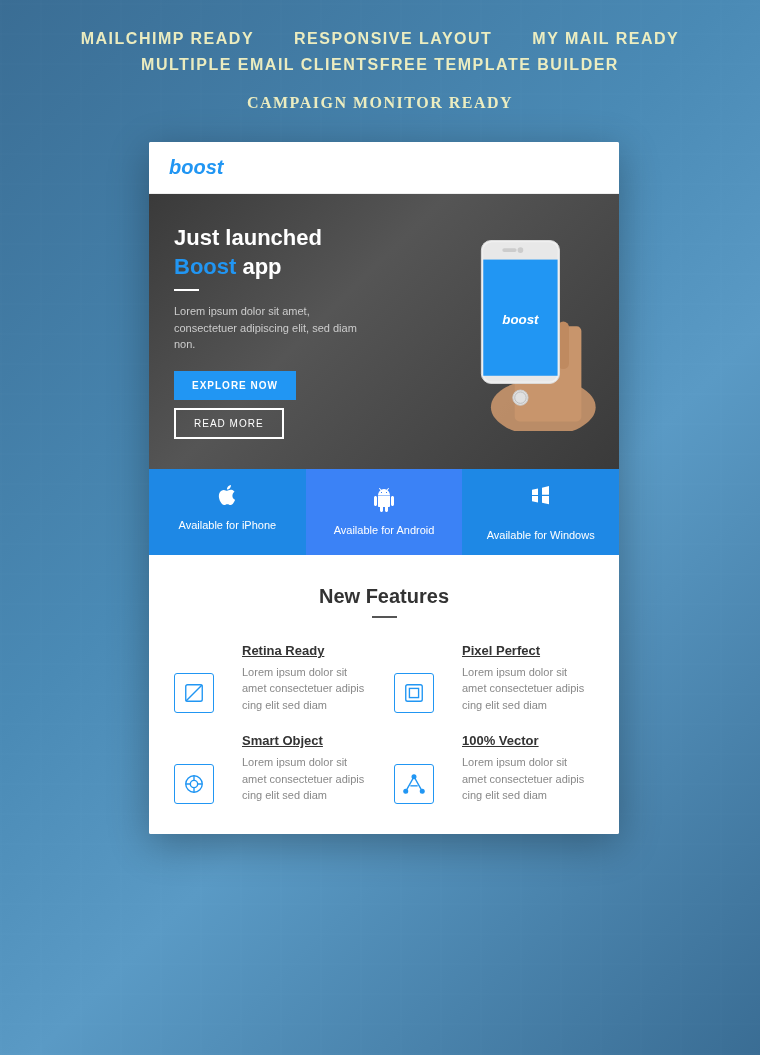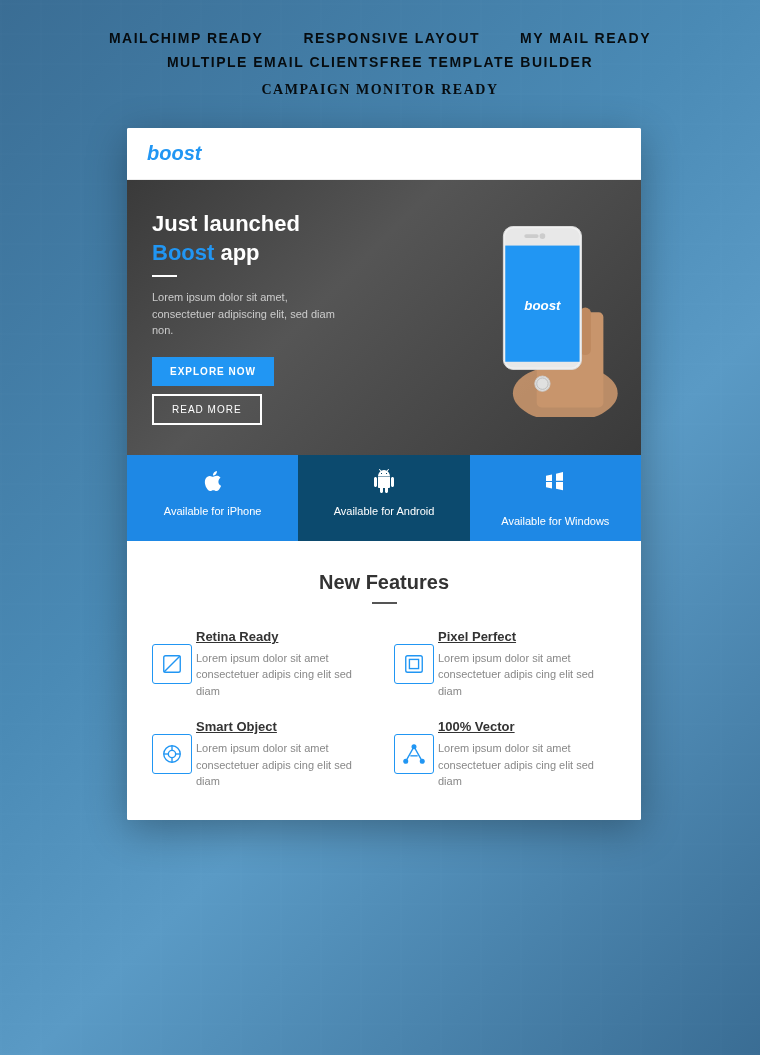--- a/index.html
+++ b/index.html
@@ -50,43 +50,43 @@
 
     .tags-row {
       display: flex;
       justify-content: center;
       gap: 40px;
       margin-bottom: 8px;
       flex-wrap: wrap;
     }
 
     .tag {
-      color: #000000;
-      font-size: 14px;
+      color: #fef9c3;
+      font-size: 16px;
       font-weight: 600;
       letter-spacing: 1.5px;
       opacity: 0.9;
     }
 
     .tags-row2 {
       display: flex;
       justify-content: space-between;
-      margin-bottom: 12px;
+      margin-bottom: 20px;
     }
 
     .tags-row3 {
       display: flex;
       justify-content: center;
       margin-bottom: 30px;
       font-family: Liberation Serif, serif;
     }
 
     
     .email-card {
-      width: 514px;
+      width: 470px;
       background: white;
       border-radius: 2px;
       overflow: hidden;
       box-shadow: 0 10px 40px rgba(0,0,0,0.3);
       margin-left: 8px;
     }
 
     
     .email-nav {
       background: white;
@@ -223,21 +223,21 @@
       padding: 14px 10px;
       display: flex;
       flex-direction: column;
       align-items: center;
       gap: 6px;
       color: white;
       font-size: 11px;
     }
 
     .platform-item:nth-child(1) { background: #1e88e5; }
-    .platform-item:nth-child(2) { background: #0c4a6e; }
+    .platform-item:nth-child(2) { background: #3b82f6; justify-content: center; }
     .platform-item:nth-child(3) { background: #1e88e5; gap: 16px; }
 
     .platform-icon {
       font-size: 22px;
     }
 
     
     .features-section {
       background: white;
       padding: 30px 25px;
@@ -259,22 +259,22 @@
     }
 
     .features-grid {
       display: grid;
       grid-template-columns: 1fr 1fr;
       gap: 20px;
     }
 
     .feature-item {
       display: flex;
-      gap: 4px;
-      align-items: center;
+      gap: 28px;
+      align-items: flex-end;
     }
 
     .feature-icon-box {
       width: 40px;
       height: 40px;
       border: 1.5px solid #2196f3;
       border-radius: 3px;
       display: flex;
       align-items: center;
       justify-content: center;

